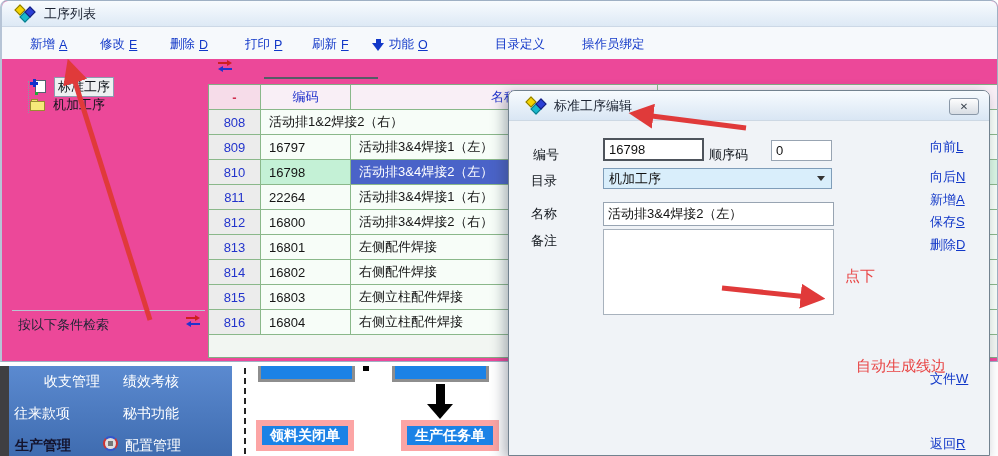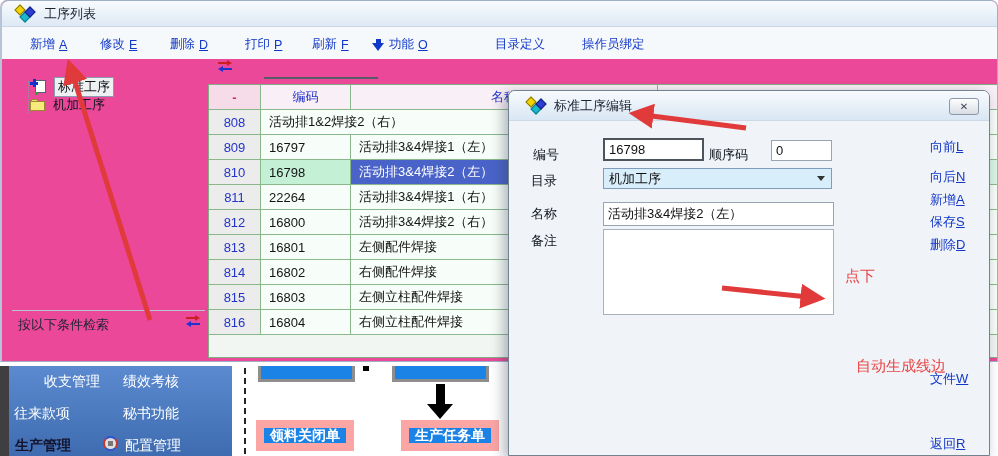--- a/index.html
+++ b/index.html
@@ -114,21 +114,21 @@
   .menu-item.active { color:#14142e; font-weight:bold; }
   .config-icon { position:absolute; left:94px; top:70px; width:15px; height:15px; border-radius:50%;
     border-top:2px solid #3355cc; border-right:2px solid #cc3333; border-bottom:2px solid #3355cc;
     border-left:2px solid #cc3333; background:#e0e0e0; }
   .config-icon i { position:absolute; left:3px; top:3px; width:5px; height:5px; background:#777; display:block; }
   .flow-area { position:absolute; left:232px; top:0; right:0; height:90px; background:#fff; }
   .dash-line { position:absolute; left:12px; top:2px; height:86px; border-left:2px dashed #222; }
   .flow-sliver { position:absolute; top:0; width:97px; height:16px; background:#1b82e6;
     border:3px solid #8e8e8e; border-top:none; }
   .flow-box { position:absolute; top:54px; width:98px; height:31px; background:#1b82e6;
-    border:8px solid #fca5a5; color:#fff; font-size:14px; font-weight:bold;
+    border:6px solid #fca5a5; color:#fff; font-size:14px; font-weight:bold;
     display:flex; align-items:center; justify-content:center; cursor:pointer; white-space:nowrap; }
   .black-tick { position:absolute; left:131px; top:0; width:6px; height:5px; background:#000; }
   .black-arrow-stem { position:absolute; left:204px; top:18px; width:9px; height:21px; background:#000; }
   .black-arrow-head { position:absolute; left:195px; top:38px; width:0; height:0;
     border-left:13px solid transparent; border-right:13px solid transparent; border-top:15px solid #000; }
 
   
   .overlay { position:absolute; left:0; top:0; width:998px; height:456px; z-index:10; pointer-events:none; }
   .red-note { position:absolute; font-size:15px; color:#e84444; z-index:11; pointer-events:none; white-space:nowrap; }
 </style>

